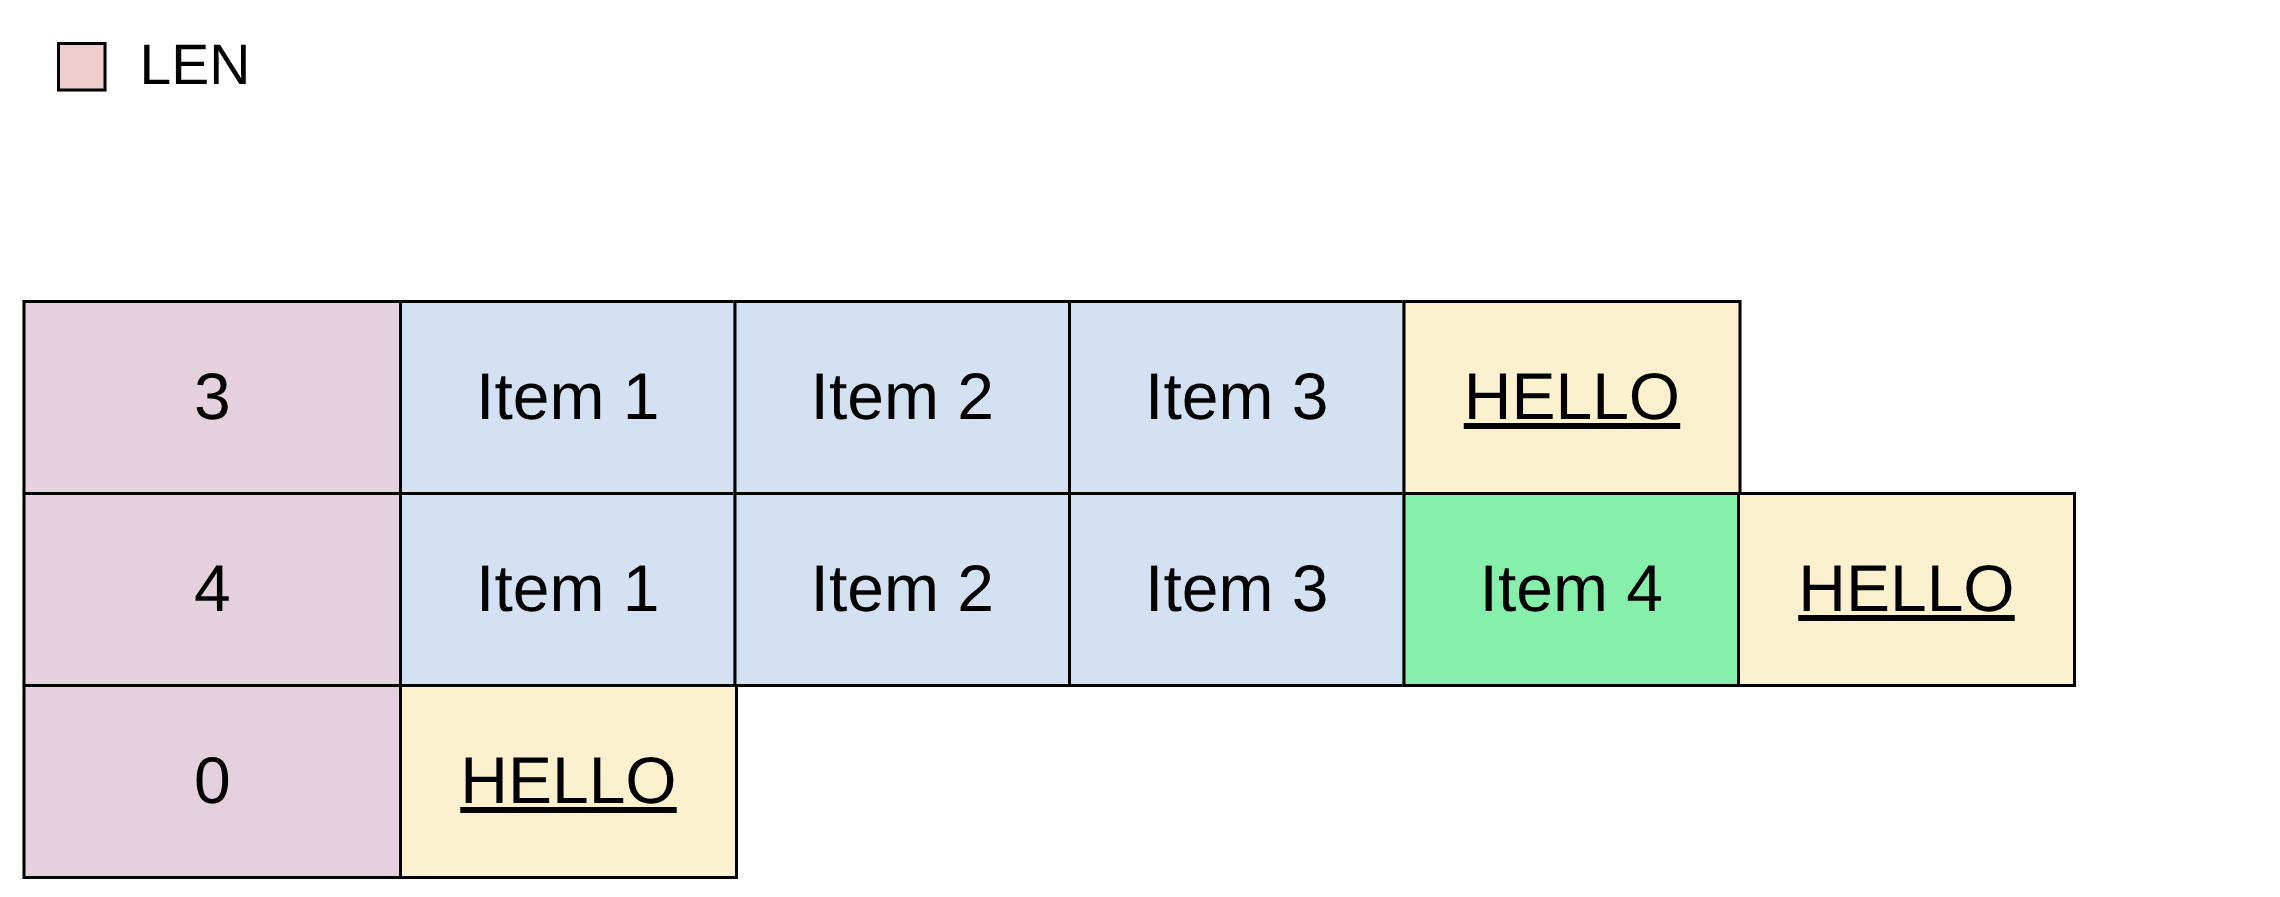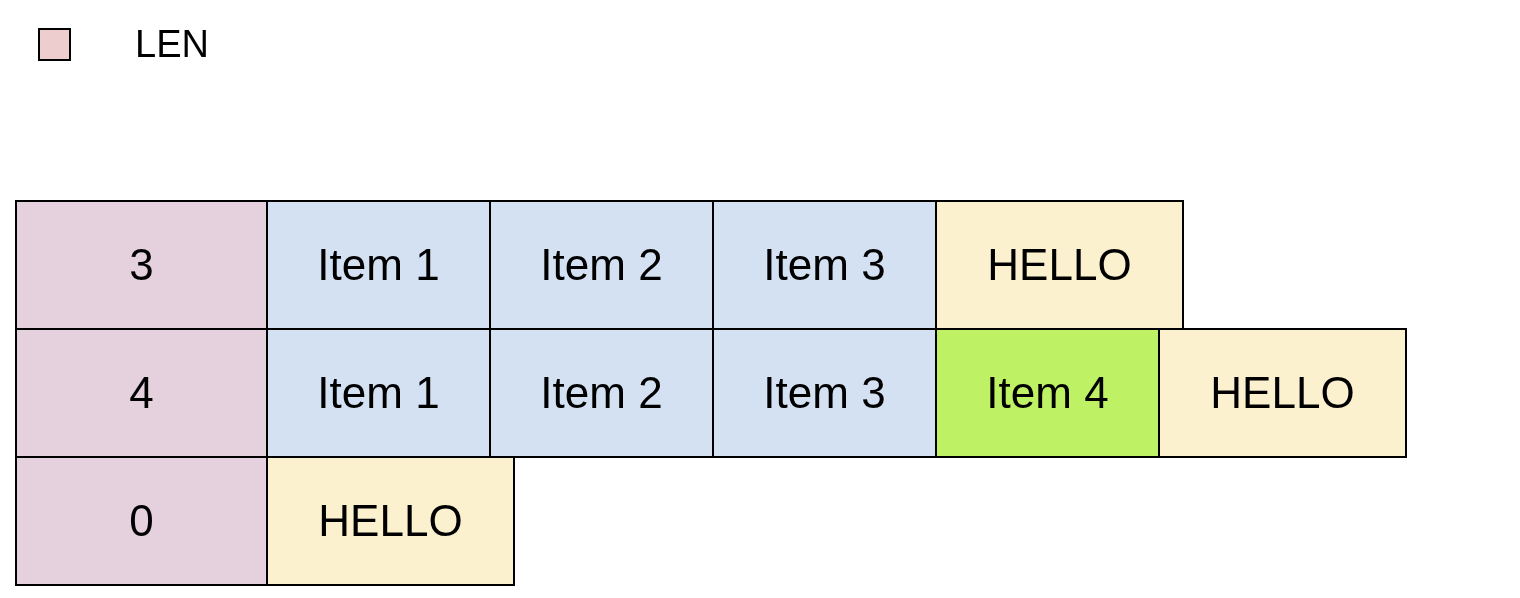--- a/index.html
+++ b/index.html
@@ -19,21 +19,20 @@
   .legend {
     position: absolute;
     left: 38px;
     top: 27px;
   }
   .legend-item {
     display: flex;
     align-items: center;
     height: 34px;
     margin-bottom: 17px;
-    gap: 42px;
   }
   .swatch {
     width: 33px;
     height: 33px;
     box-sizing: border-box;
     border: 2px solid #000000;
     margin-right: 22px;
     flex: 0 0 auto;
   }
   .legend-label {
@@ -63,21 +62,21 @@
     justify-content: center;
     font-size: 44px;
     color: #000000;
     white-space: nowrap;
   }
   .cell + .cell {
     margin-left: -2px;
   }
   .cell.len { width: 253px; }
   .cell.lst { width: 225px; }
-  .cell.fld { width: 249px; }
+  .cell.fld { width: 226px; text-decoration: underline; }
 </style>
 </head>
 <body>
 
 <div class="stage">
   <div class="legend" id="legend">
       <div class="legend-item">
         <span class="swatch" style="background: rgb(238, 205, 207);"></span>
         <span class="legend-label">LEN</span>
       </div>
@@ -88,21 +87,21 @@
         <div class="cell lst" style="background: rgb(211, 225, 242);">Item 1</div>
         <div class="cell lst" style="background: rgb(211, 225, 242);">Item 2</div>
         <div class="cell lst" style="background: rgb(211, 225, 242);">Item 3</div>
         <div class="cell fld" style="background: rgb(251, 241, 206);">HELLO</div>
       </div>
       <div class="row">
         <div class="cell len" style="background: rgb(229, 209, 222);">4</div>
         <div class="cell lst" style="background: rgb(211, 225, 242);">Item 1</div>
         <div class="cell lst" style="background: rgb(211, 225, 242);">Item 2</div>
         <div class="cell lst" style="background: rgb(211, 225, 242);">Item 3</div>
-        <div class="cell lst" style="background: #bef264;">Item 4</div>
+        <div class="cell lst" style="background: #86efac;">Item 4</div>
         <div class="cell fld" style="background: rgb(251, 241, 206);">HELLO</div>
       </div>
       <div class="row">
         <div class="cell len" style="background: rgb(229, 209, 222);">0</div>
         <div class="cell fld" style="background: rgb(251, 241, 206);">HELLO</div>
       </div>
     </div>
 </div>
 
 </body></html>

